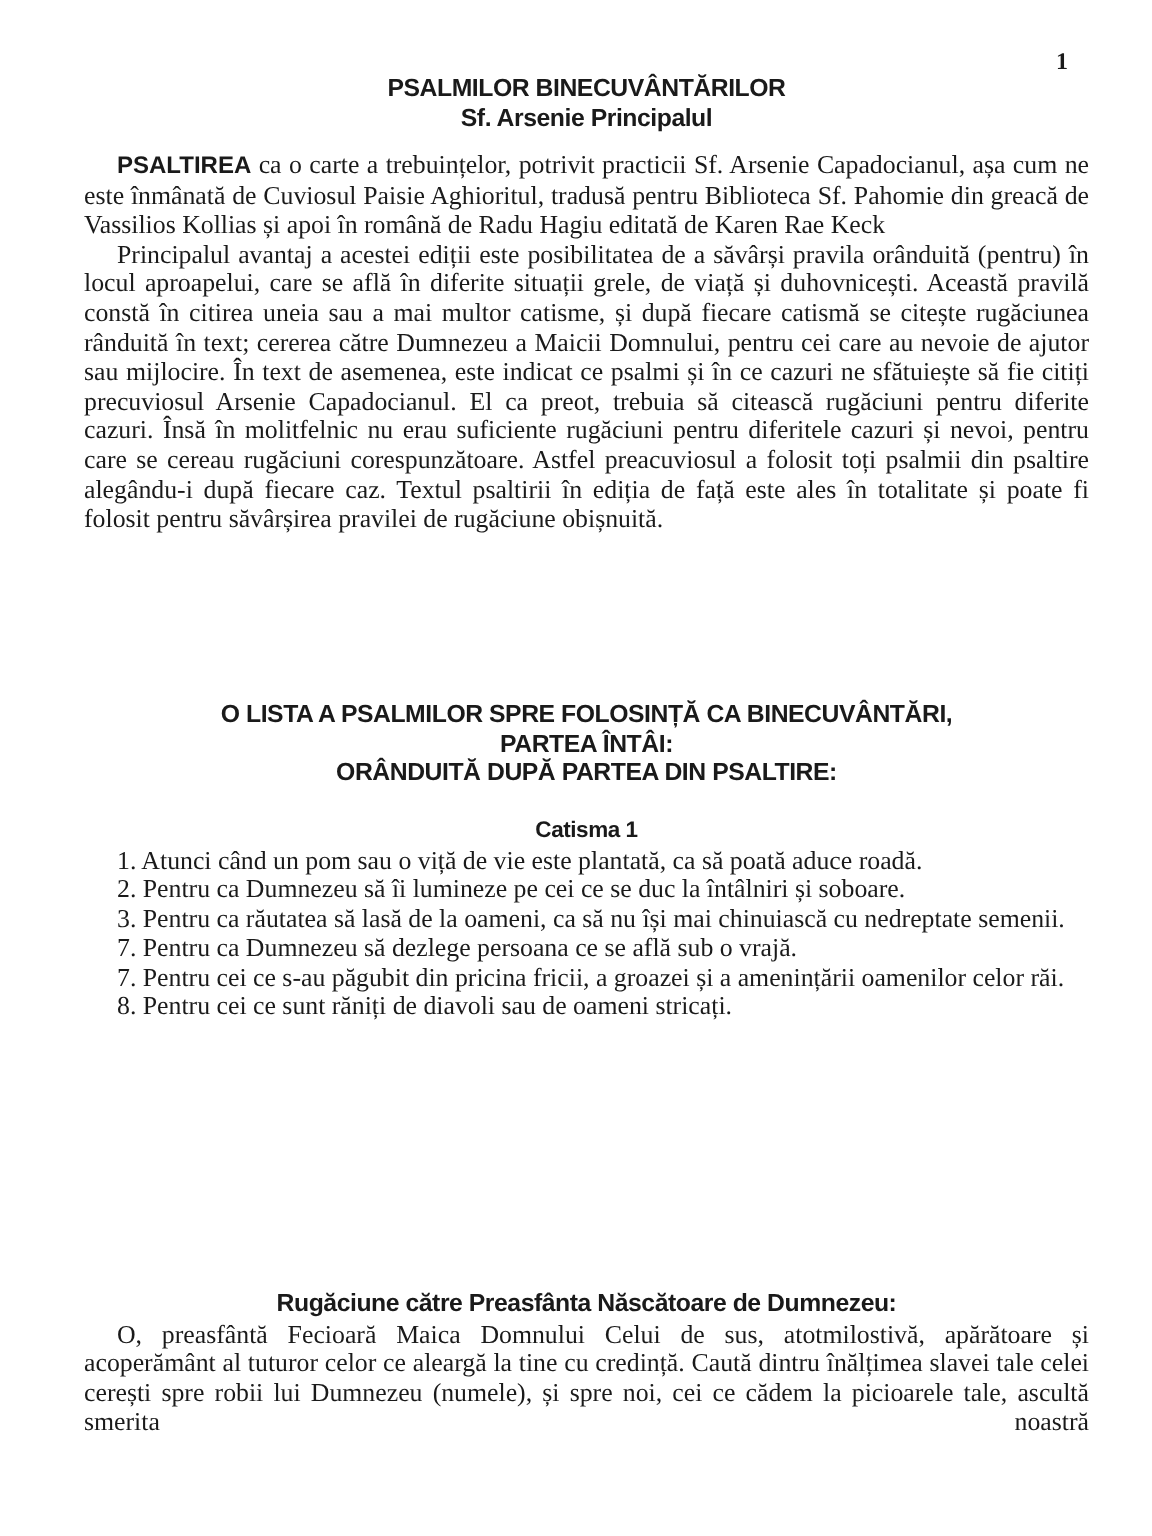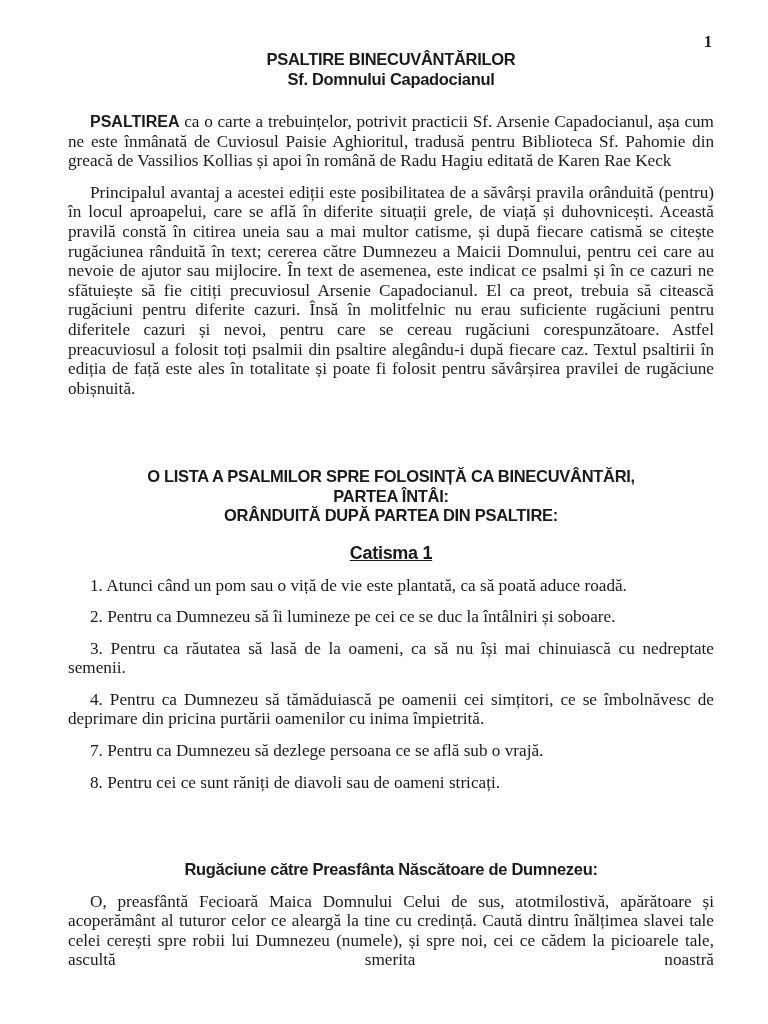--- a/index.html
+++ b/index.html
@@ -15,60 +15,60 @@
     }
     .page-number {
       position: absolute; right: 56px; top: 33px;
       font-family: "Liberation Serif", serif; font-weight: bold; font-size: 16px;
     }
     .title {
       text-align: center; font-weight: bold; font-size: 16.5px; line-height: 19.5px;
       font-family: "Liberation Sans", sans-serif; letter-spacing: -0.3px;
     }
     .title-block { position: absolute; left: 0; right: 0; top: 50px; }
-    p { margin: 12px; text-align: justify; text-indent: 22px; }
+    p { margin: 0; text-align: justify; text-indent: 22px; }
     .intro { position: absolute; top: 100px; left: 0; right: 0; }
     .part-heading { position: absolute; top: 467px; left: 0; right: 0; }
     .catisma { position: absolute; top: 544px; left: 0; right: 0; }
-    .catisma .title { font-size: 18px; text-decoration: underline; }
+    .catisma .title { font-size: 15px; }
     .prayer { position: absolute; top: 860px; left: 0; right: 0; }
     .bold-lead { font-weight: bold; font-family: "Liberation Sans", sans-serif; font-size: 16px; }
     .list p { text-indent: 22px; }
     .justify-last { text-align-last: justify; }
   </style>
 </head>
 <body>
 
 <div class="page-number">1</div>
 
 <div class="page">
 
   <div class="title-block">
-    <div class="title">PSALTIRE  BINECUVÂNTĂRILOR</div>
-    <div class="title">Sf. Domnului Capadocianul</div>
+    <div class="title">PSALMILOR  BINECUVÂNTĂRILOR</div>
+    <div class="title">Sf. Arsenie Principalul</div>
   </div>
 
   <div class="intro">
     <p><span class="bold-lead">PSALTIREA</span><span> ca o carte a trebuințelor, potrivit practicii Sf. Arsenie Capadocianul, așa cum ne este înmânată de Cuviosul Paisie Aghioritul, tradusă pentru Biblioteca Sf. Pahomie din greacă de Vassilios Kollias și apoi în română de Radu Hagiu editată de Karen Rae Keck</span></p>
     <p>Principalul avantaj a acestei ediții este posibilitatea de a săvârși pravila orânduită (pentru) în locul aproapelui, care se află în diferite situații grele, de viață și duhovnicești. Această pravilă constă în citirea uneia sau a mai multor catisme, și după fiecare catismă se citește rugăciunea rânduită în text; cererea către Dumnezeu a Maicii Domnului, pentru cei care au nevoie de ajutor sau mijlocire. În text de asemenea, este indicat ce psalmi și în ce cazuri ne sfătuiește să fie citiți precuviosul Arsenie Capadocianul. El ca preot, trebuia să citească rugăciuni pentru diferite cazuri. Însă în molitfelnic nu erau suficiente rugăciuni pentru diferitele cazuri și nevoi, pentru care se cereau rugăciuni corespunzătoare. Astfel preacuviosul a folosit toți psalmii din psaltire alegându-i după fiecare caz. Textul psaltirii în ediția de față este ales în totalitate și poate fi folosit pentru săvârșirea pravilei de rugăciune obișnuită.</p>
   </div>
 
   <div class="part-heading">
     <div class="title">O  LISTA  A  PSALMILOR SPRE  FOLOSINȚĂ  CA  BINECUVÂNTĂRI,</div>
     <div class="title">PARTEA  ÎNTÂI:</div>
     <div class="title">ORÂNDUITĂ  DUPĂ  PARTEA DIN  PSALTIRE:</div>
   </div>
 
   <div class="catisma list">
     <div class="title">Catisma 1</div>
     <p>1. Atunci când un pom sau o viță de vie este plantată, ca să poată aduce roadă.</p>
     <p>2. Pentru ca Dumnezeu să îi lumineze pe cei ce se duc la întâlniri și soboare.</p>
     <p>3. Pentru ca răutatea să lasă de la oameni, ca să nu își mai chinuiască cu nedreptate semenii.</p>
-    <p>4. Pentru ca Dumnezeu să tămăduiască pe oamenii cei simțitori, ce se îmbolnăvesc de deprimare din pricina purtării oamenilor cu inima împietrită.</p>
     <p>7. Pentru ca Dumnezeu să dezlege persoana ce se află sub o vrajă.</p>
+    <p>7. Pentru cei ce s-au păgubit din pricina fricii, a groazei și a amenințării oamenilor celor răi.</p>
     <p>8. Pentru cei ce sunt răniți de diavoli sau de oameni stricați.</p>
   </div>
 
   <div class="prayer">
     <div class="title">Rugăciune către Preasfânta Născătoare de Dumnezeu:</div>
     <p class="justify-last">O, preasfântă Fecioară Maica Domnului Celui de sus, atotmilostivă, apărătoare și acoperământ al tuturor celor ce aleargă la tine cu credință. Caută dintru înălțimea slavei tale celei cerești spre robii lui Dumnezeu (numele), și spre noi, cei ce cădem la picioarele tale, ascultă smerita noastră</p>
   </div>
 
 </div>
 

